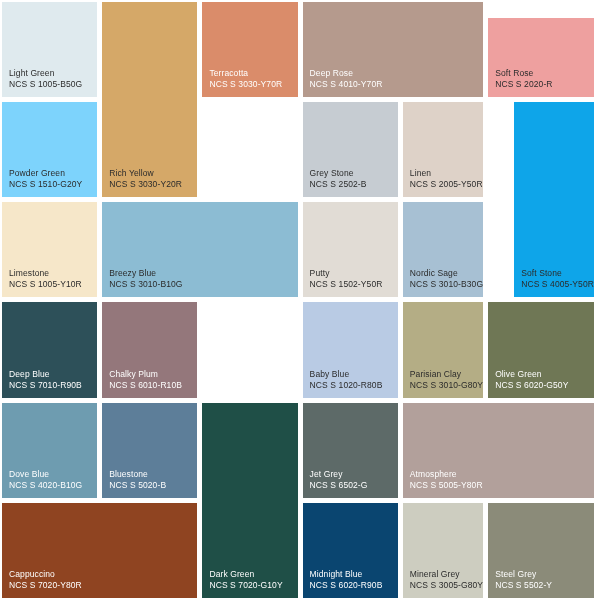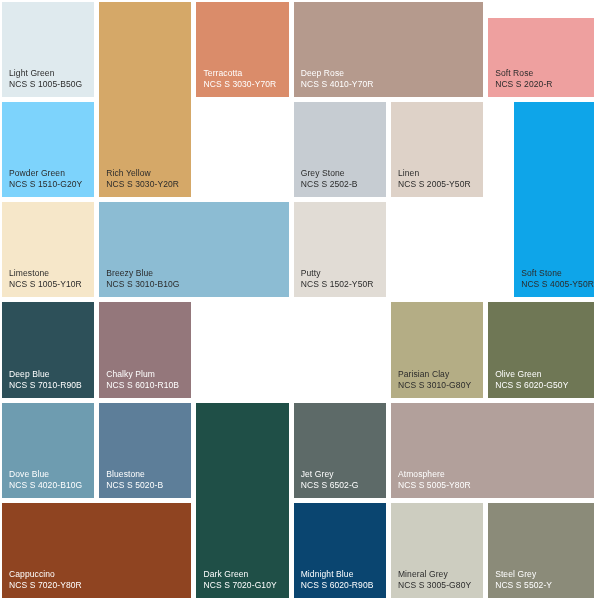--- a/index.html
+++ b/index.html
@@ -12,21 +12,21 @@
     width: 596px;
     height: 600px;
     font-family: "Liberation Sans", sans-serif;
     overflow: hidden;
   }
   #palette-grid {
     position: relative;
     width: 596px;
     height: 600px;
     display: grid;
-    grid-template-columns: repeat(5, 1fr);
+    grid-template-columns: repeat(4, 1fr);
     grid-template-rows: repeat(6, 1fr);
     column-gap: 5px;
     row-gap: 5px;
     padding: 2px;
     box-sizing: border-box;
     background: #ffffff;
   }
   .swatch {
     position: relative;
     display: flex;
@@ -107,27 +107,35 @@
       <div class="swatch-code">NCS S 1005-Y10R</div>
     </div>
     <div class="swatch label-dark" style="background-color: rgb(140, 188, 211); grid-area: 3 / 2 / span 1 / span 2;">
       <div class="swatch-name">Breezy Blue</div>
       <div class="swatch-code">NCS S 3010-B10G</div>
     </div>
     <div class="swatch label-dark" style="background-color: rgb(225, 220, 213); grid-area: 3 / 4 / span 1 / span 1;">
       <div class="swatch-name">Putty</div>
       <div class="swatch-code">NCS S 1502-Y50R</div>
     </div>
+    <div class="swatch label-dark" style="background-color: rgb(167, 192, 211); grid-area: 3 / 5 / span 1 / span 1;">
+      <div class="swatch-name">Nordic Sage</div>
+      <div class="swatch-code">NCS S 3010-B30G</div>
+    </div>
     <div class="swatch label-light" style="background-color: rgb(45, 80, 89); grid-area: 4 / 1 / span 1 / span 1;">
       <div class="swatch-name">Deep Blue</div>
       <div class="swatch-code">NCS S 7010-R90B</div>
     </div>
     <div class="swatch label-light" style="background-color: rgb(148, 119, 123); grid-area: 4 / 2 / span 1 / span 1;">
       <div class="swatch-name">Chalky Plum</div>
       <div class="swatch-code">NCS S 6010-R10B</div>
+    </div>
+    <div class="swatch label-dark" style="background-color: rgb(185, 203, 228); grid-area: 4 / 4 / span 1 / span 1;">
+      <div class="swatch-name">Baby Blue</div>
+      <div class="swatch-code">NCS S 1020-R80B</div>
     </div>
     <div class="swatch label-dark" style="background-color: rgb(180, 173, 133); grid-area: 4 / 5 / span 1 / span 1;">
       <div class="swatch-name">Parisian Clay</div>
       <div class="swatch-code">NCS S 3010-G80Y</div>
     </div>
     <div class="swatch label-light" style="background-color: rgb(111, 119, 85); grid-area: 4 / 6 / span 1 / span 1;">
       <div class="swatch-name">Olive Green</div>
       <div class="swatch-code">NCS S 6020-G50Y</div>
     </div>
     <div class="swatch label-light" style="background-color: rgb(110, 156, 176); grid-area: 5 / 1 / span 1 / span 1;">

